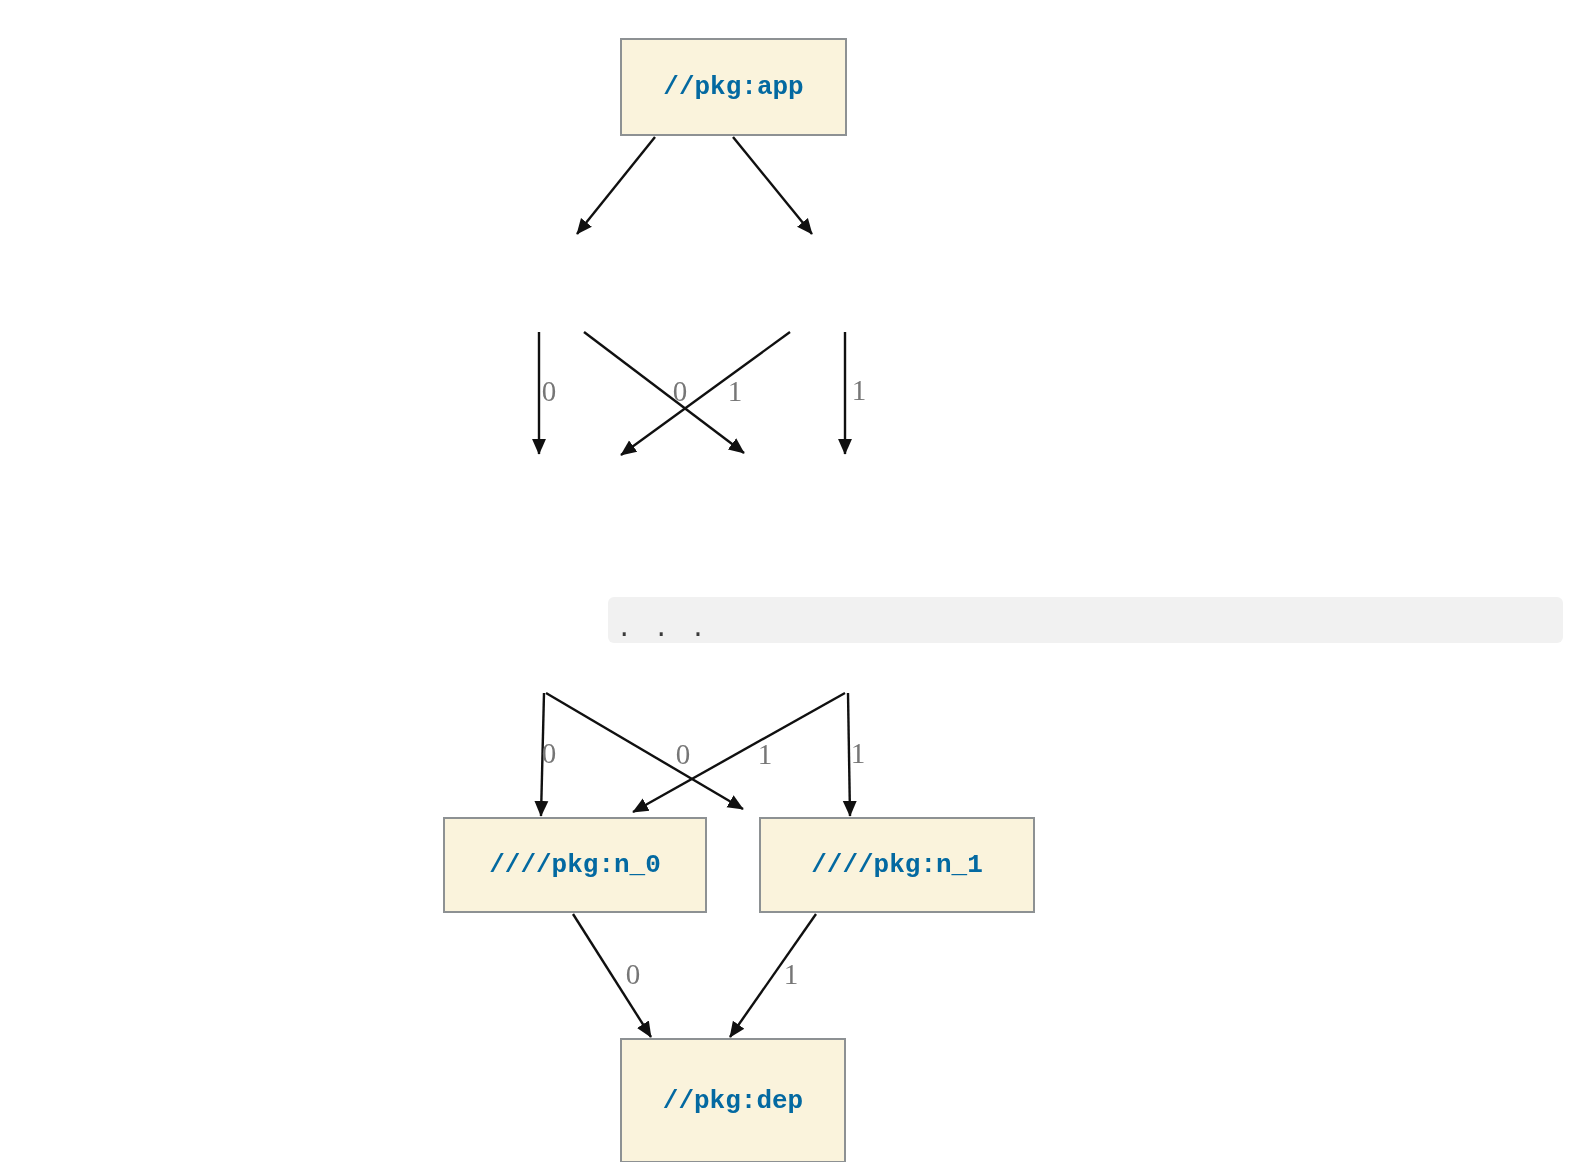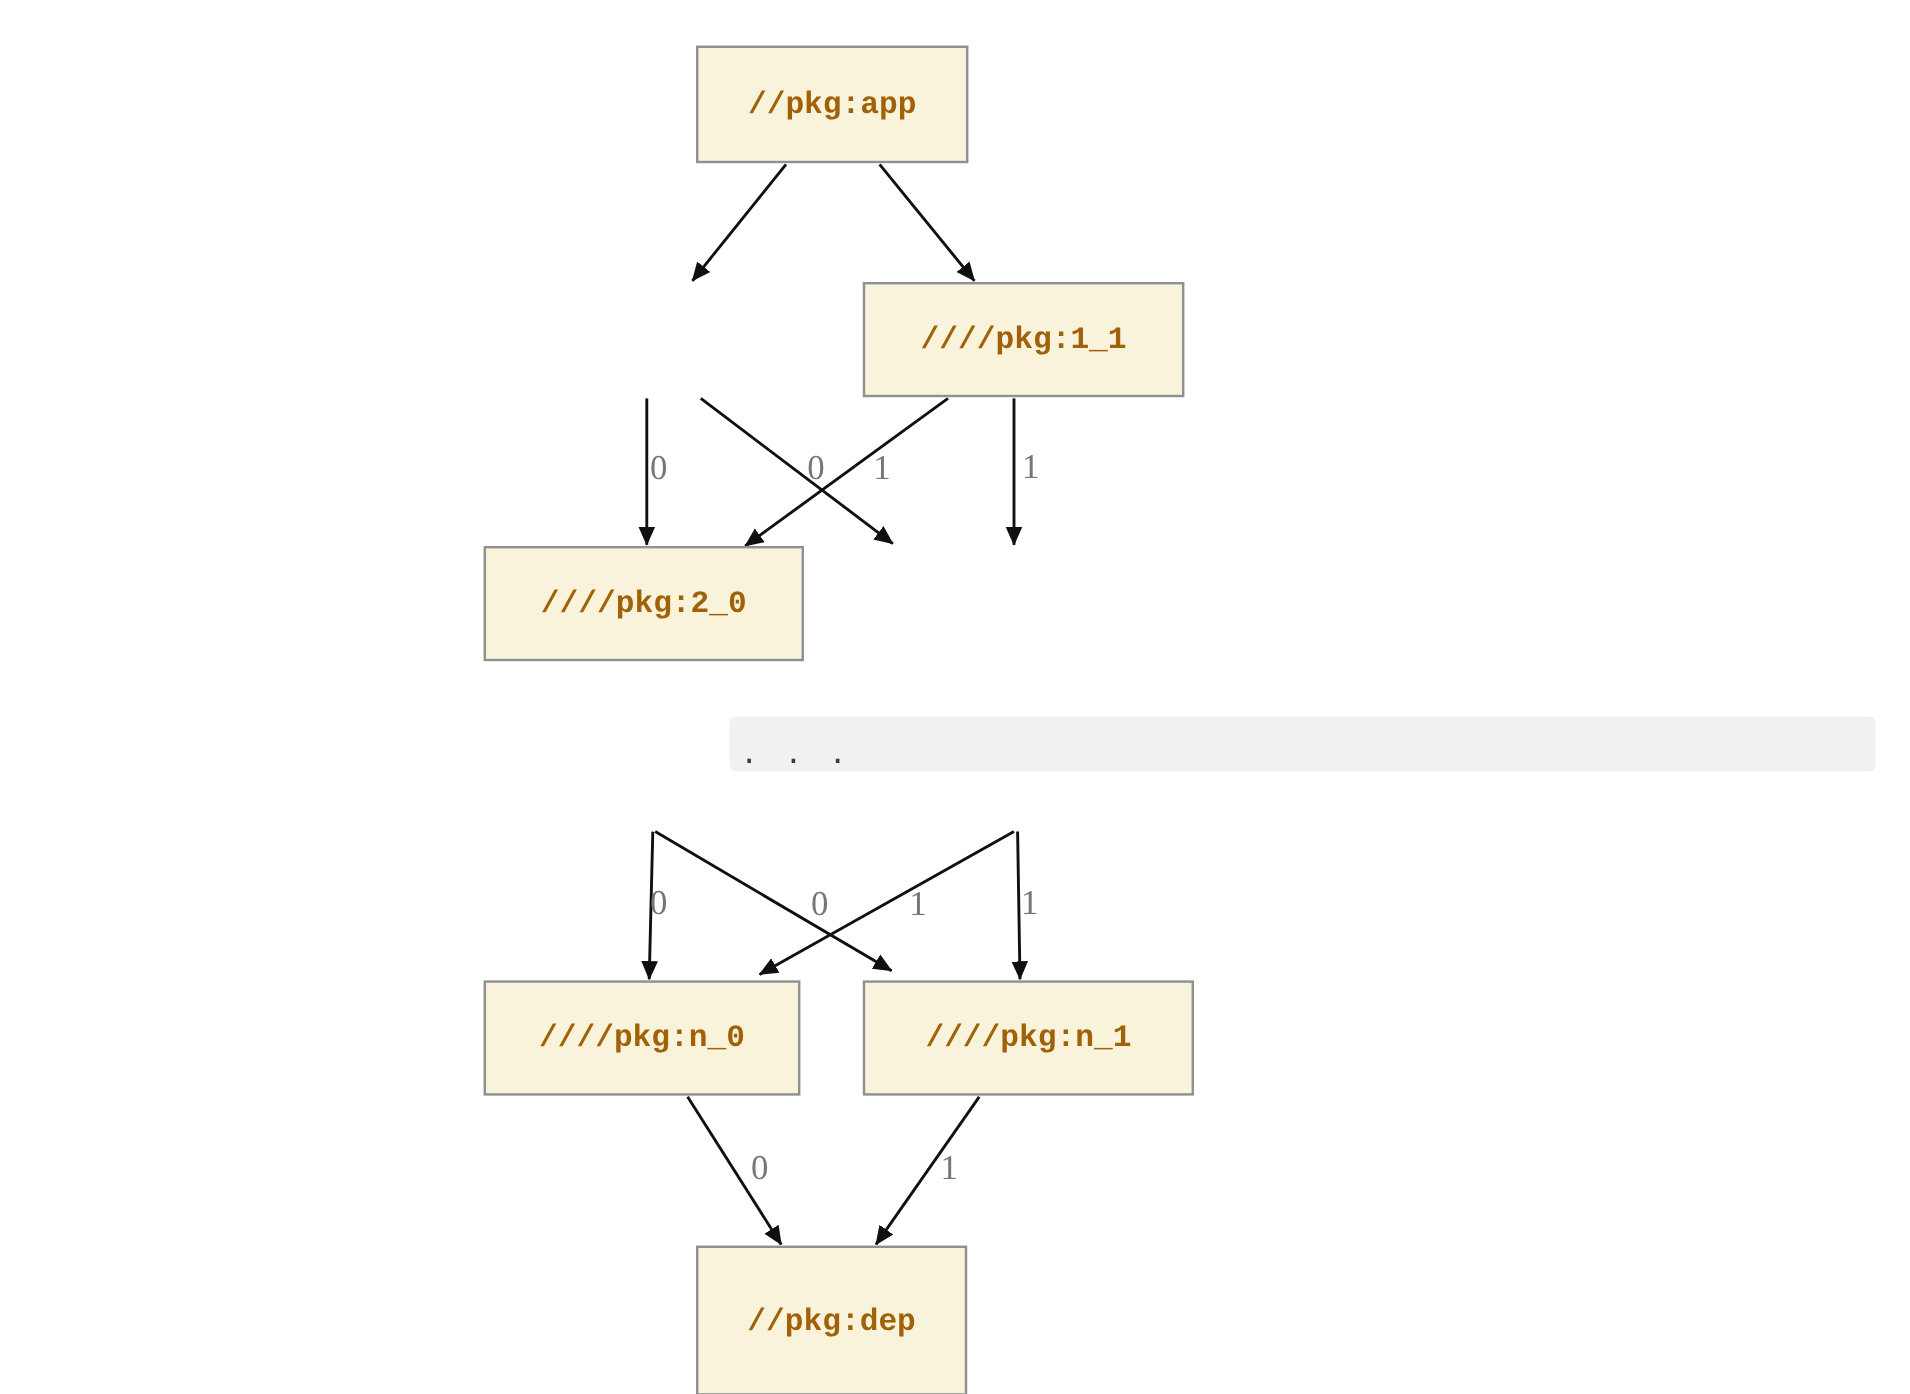--- a/index.html
+++ b/index.html
@@ -16,21 +16,21 @@
     overflow:hidden;font-family:"Liberation Sans",sans-serif;
   }
   .edges{position:absolute;left:0;top:0;}
   .edge{stroke:var(--edge);stroke-width:2.4;fill:none;}
   .arrowhead{fill:var(--edge);stroke:none;}
   .node{
     position:absolute;box-sizing:border-box;
     background:var(--node-fill);border:2px solid var(--node-border);
     display:flex;align-items:center;justify-content:center;
     font-family:"Liberation Mono",monospace;font-weight:700;font-size:26px;
-    color:#a16207;white-space:pre;
+    color:#0369a1;white-space:pre;margin-left:40px;
   }
   .edge-label{
     position:absolute;transform:translate(-50%,-50%);
     font-family:"Liberation Serif",serif;font-size:29px;
     color:var(--edge-label);line-height:1;
   }
   .ellipsis-bar{
     position:absolute;left:608px;top:597px;width:955px;height:46px;
     border-radius:6px;background:var(--ellipsis-bg);
   }
@@ -61,22 +61,20 @@
       <line class="edge" x1="544" y1="693" x2="541" y2="816" marker-end="url(#arrow)"></line>
       <line class="edge" x1="546" y1="693" x2="743" y2="809" marker-end="url(#arrow)"></line>
       <line class="edge" x1="845" y1="693" x2="633" y2="812" marker-end="url(#arrow)"></line>
       <line class="edge" x1="848" y1="693" x2="850" y2="816" marker-end="url(#arrow)"></line>
       <line class="edge" x1="573" y1="914" x2="651" y2="1037" marker-end="url(#arrow)"></line>
       <line class="edge" x1="816" y1="914" x2="730" y2="1037" marker-end="url(#arrow)"></line>
     </g>
   </svg>
 
   <div class="node" style="left:580px;top:38px;width:227px;height:98px">//pkg:app</div>
-  <div class="node" style="left:719px;top:235px;width:268px;height:96px">////pkg:1_1</div>
-  <div class="node" style="left:403px;top:455px;width:267px;height:96px">////pkg:2_0</div>
   <div class="node" style="left:403px;top:817px;width:264px;height:96px">////pkg:n_0</div>
   <div class="node" style="left:719px;top:817px;width:276px;height:96px">////pkg:n_1</div>
   <div class="node" style="left:580px;top:1038px;width:226px;height:125px">//pkg:dep</div>
 
   <div class="edge-label" style="left:549px;top:391px">0</div>
   <div class="edge-label" style="left:735px;top:391px">1</div>
   <div class="edge-label" style="left:680px;top:391px">0</div>
   <div class="edge-label" style="left:859px;top:390px">1</div>
   <div class="edge-label" style="left:549px;top:753px">0</div>
   <div class="edge-label" style="left:765px;top:754px">1</div>

